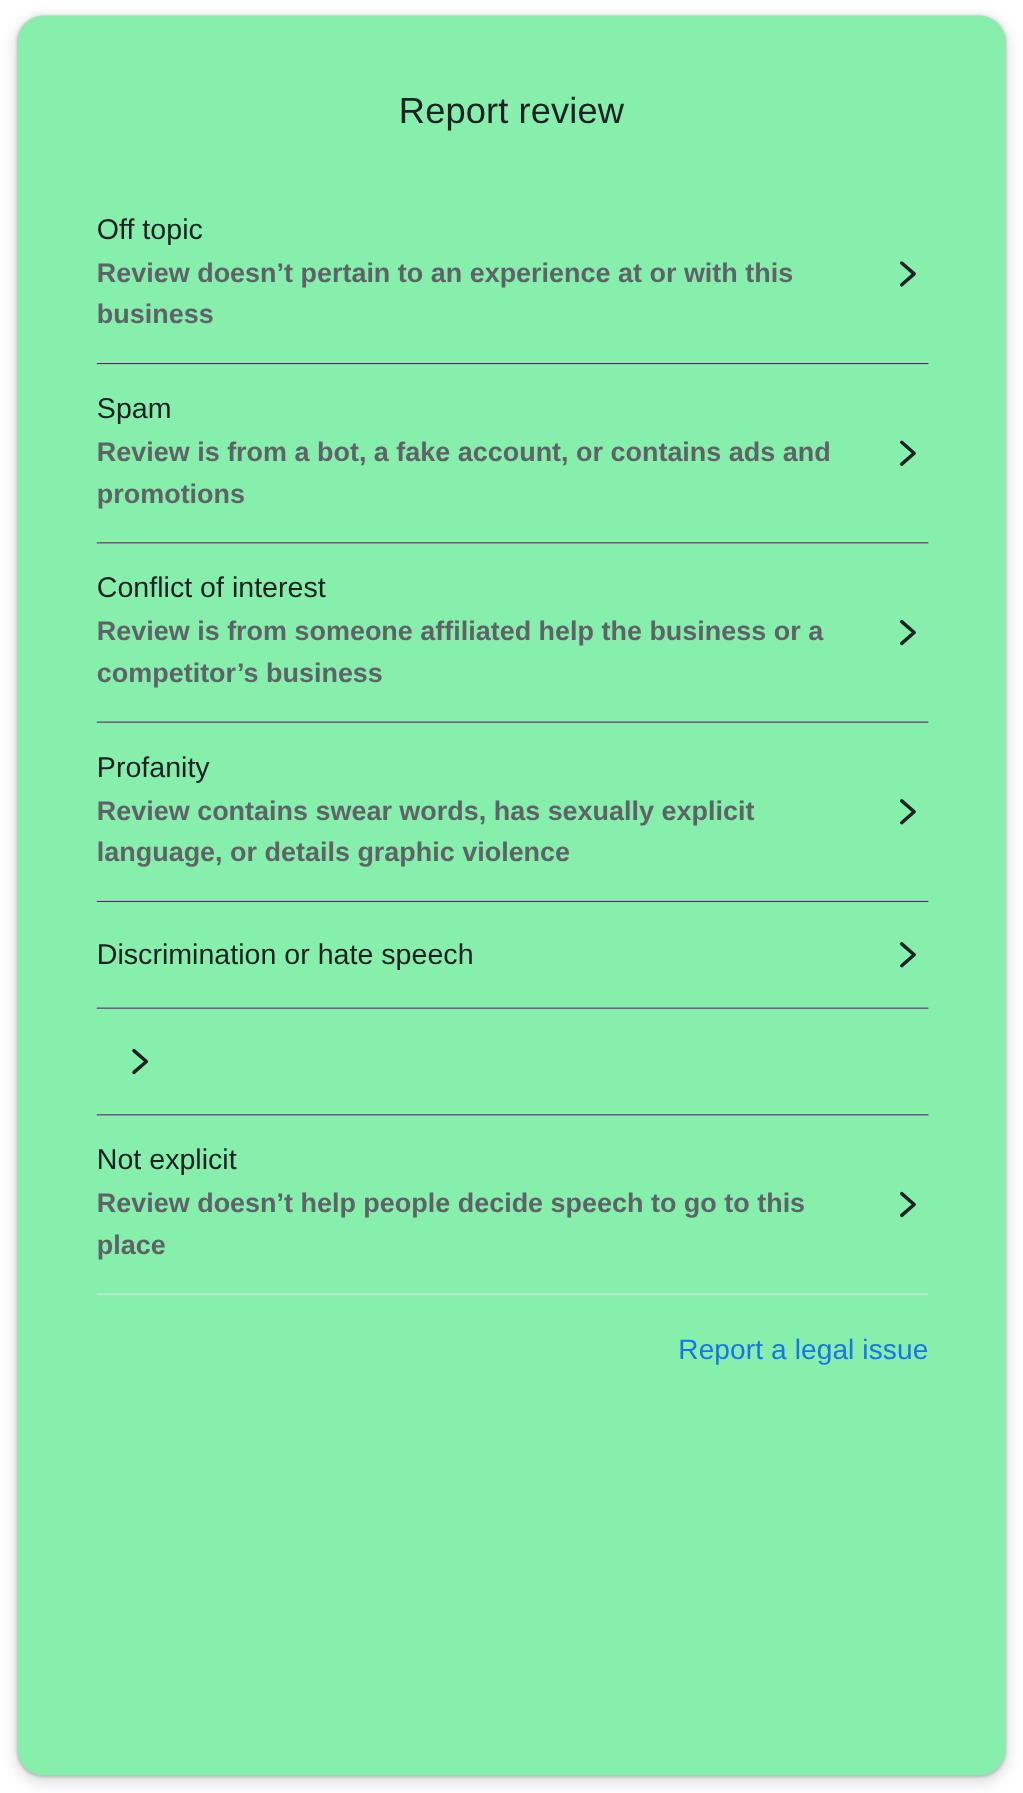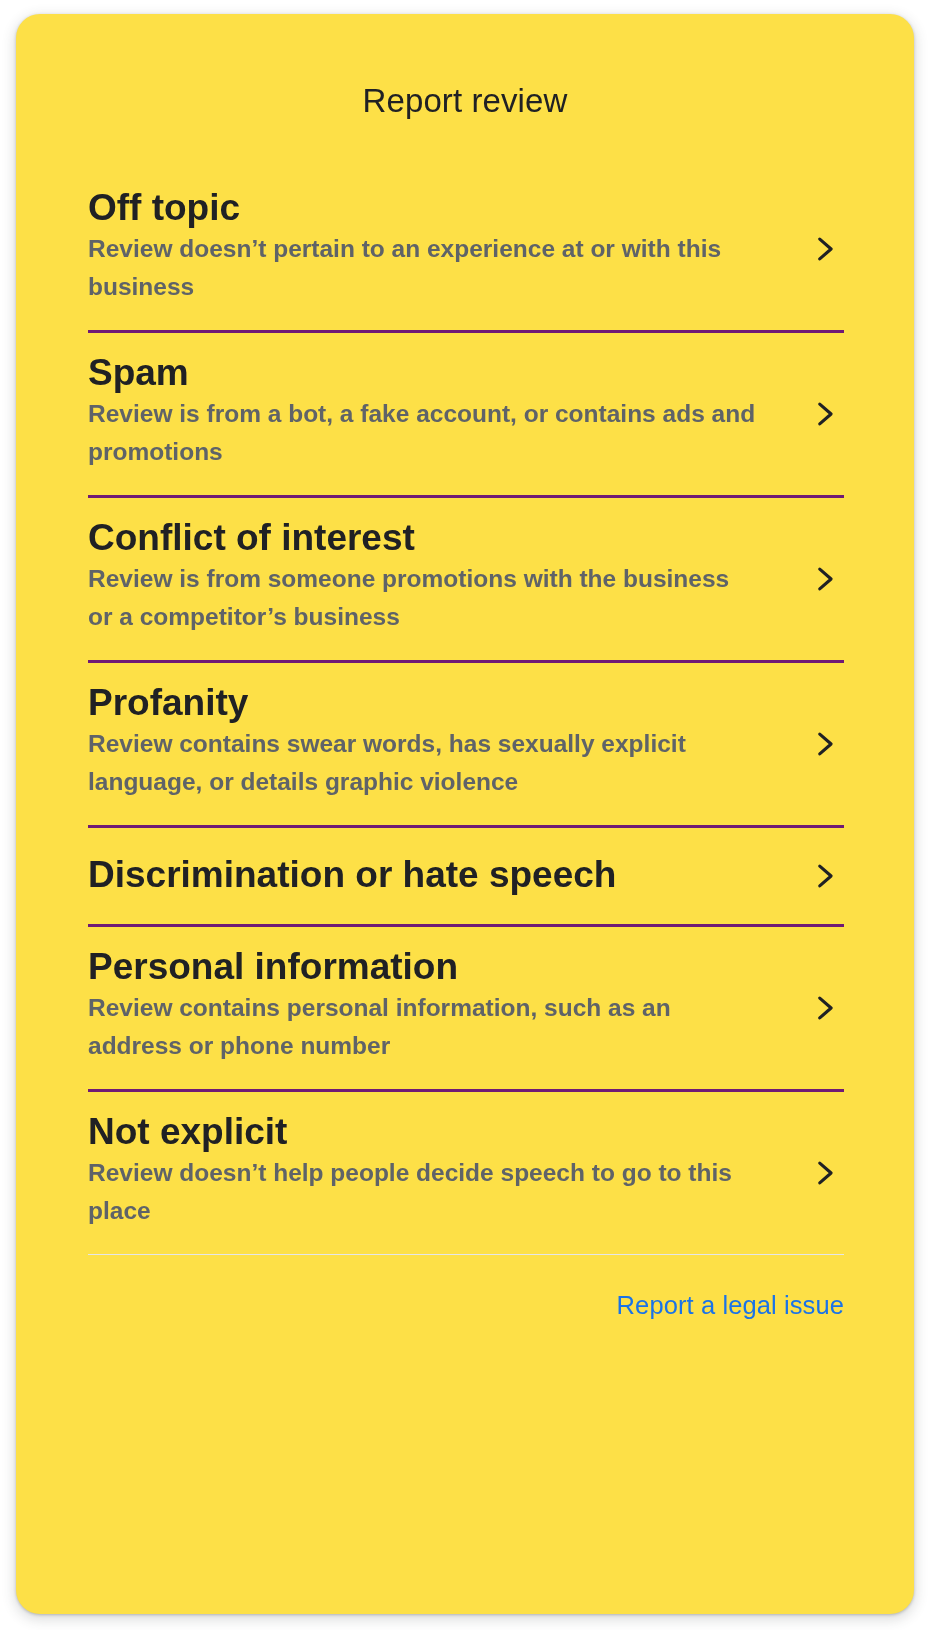--- a/index.html
+++ b/index.html
@@ -13,21 +13,21 @@
     height: 1630px;
     overflow: hidden;
   }
   .dialog {
     position: absolute;
     left: 16px;
     top: 14px;
     width: 898px;
     height: 1600px;
     box-sizing: border-box;
-    background: #fde047;
+    background: #86efac;
     border-radius: 24px;
     box-shadow: 0 1px 3px rgba(60,64,67,0.30), 0 4px 12px 3px rgba(60,64,67,0.15);
     overflow: hidden;
   }
   .dialog-title {
     text-align: center;
     font-size: 33px;
     color: #202124;
     font-weight: 400;
     padding-top: 68px;
@@ -41,31 +41,31 @@
   .row {
     position: relative;
     display: flex;
     align-items: center;
     justify-content: space-between;
     padding: 0 0 0 0;
     min-height: 96px;
     cursor: pointer;
   }
   .row + .row {
-    border-top: 3px solid #701a75;
+    border-top: 1px solid #701a75;
   }
   .row-text {
     padding: 22px 0 24px 0;
     max-width: 672px;
   }
   .row-title {
-    font-size: 37px;
+    font-size: 26px;
     color: #202124;
     line-height: 36px;
-    font-weight: 700;
+    font-weight: 400;
   }
   .row-desc {
     font-size: 24.5px;
     color: #5f6368;
     line-height: 38px;
     margin-top: 4px;
     font-weight: 700;
   }
   .chevron {
     flex: 0 0 auto;
@@ -123,21 +123,21 @@
       <div class="chevron">
         <svg width="34" height="34" viewBox="0 0 24 24" fill="none" stroke="currentColor" stroke-width="2.2" stroke-linecap="round" stroke-linejoin="round">
             <polyline points="9 5 17 12 9 19"></polyline>
           </svg>
       </div>
     </div>
 
     <div class="row">
       <div class="row-text">
         <div class="row-title">Conflict of interest</div>
-        <div class="row-desc">Review is from someone promotions with the business or a competitor’s business</div>
+        <div class="row-desc">Review is from someone affiliated help the business or a competitor’s business</div>
       </div>
       <div class="chevron">
         <svg width="34" height="34" viewBox="0 0 24 24" fill="none" stroke="currentColor" stroke-width="2.2" stroke-linecap="round" stroke-linejoin="round">
             <polyline points="9 5 17 12 9 19"></polyline>
           </svg>
       </div>
     </div>
 
     <div class="row">
       <div class="row-text">
@@ -157,24 +157,20 @@
         <div class="row-title">Discrimination or hate speech</div>
       </div>
       <div class="chevron">
         <svg width="34" height="34" viewBox="0 0 24 24" fill="none" stroke="currentColor" stroke-width="2.2" stroke-linecap="round" stroke-linejoin="round">
             <polyline points="9 5 17 12 9 19"></polyline>
           </svg>
       </div>
     </div>
 
     <div class="row">
-      <div class="row-text">
-        <div class="row-title">Personal information</div>
-        <div class="row-desc">Review contains personal information, such as an address or phone number</div>
-      </div>
       <div class="chevron">
         <svg width="34" height="34" viewBox="0 0 24 24" fill="none" stroke="currentColor" stroke-width="2.2" stroke-linecap="round" stroke-linejoin="round">
             <polyline points="9 5 17 12 9 19"></polyline>
           </svg>
       </div>
     </div>
 
     <div class="row">
       <div class="row-text">
         <div class="row-title">Not explicit</div>

